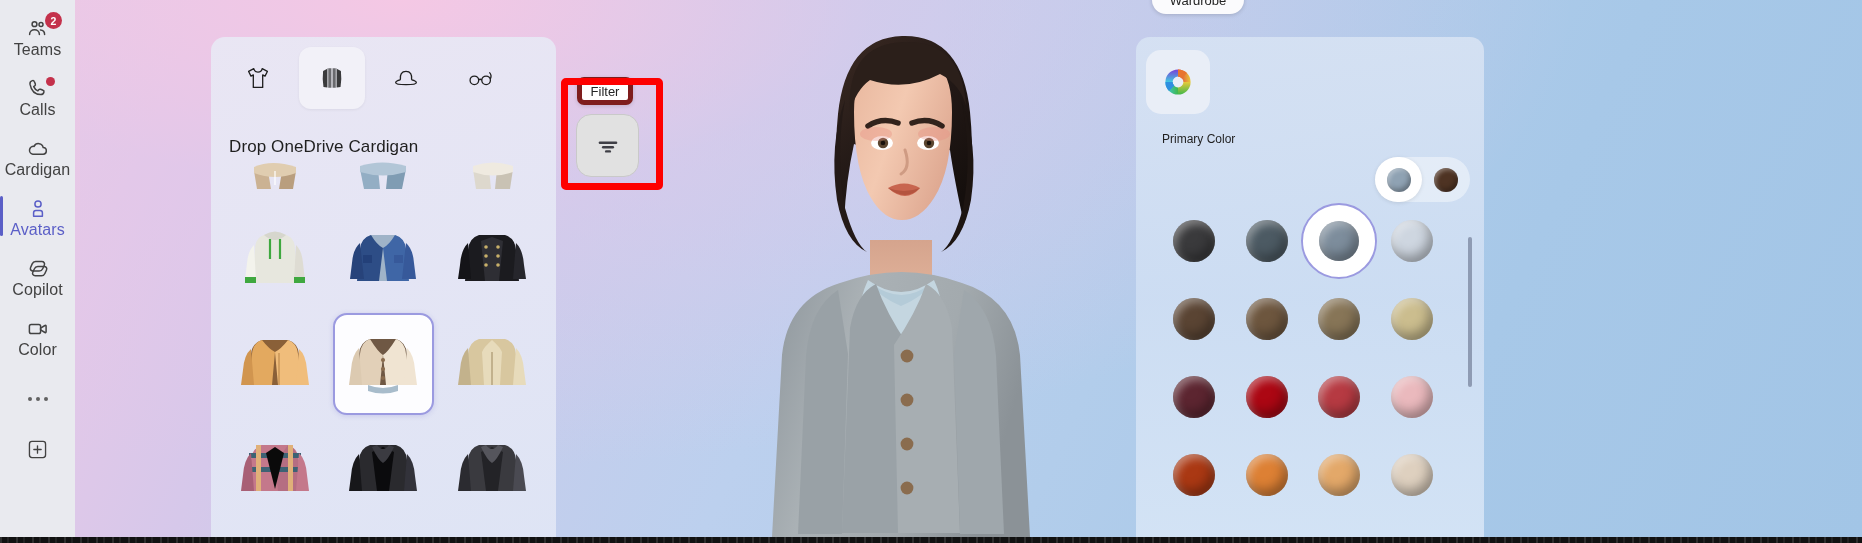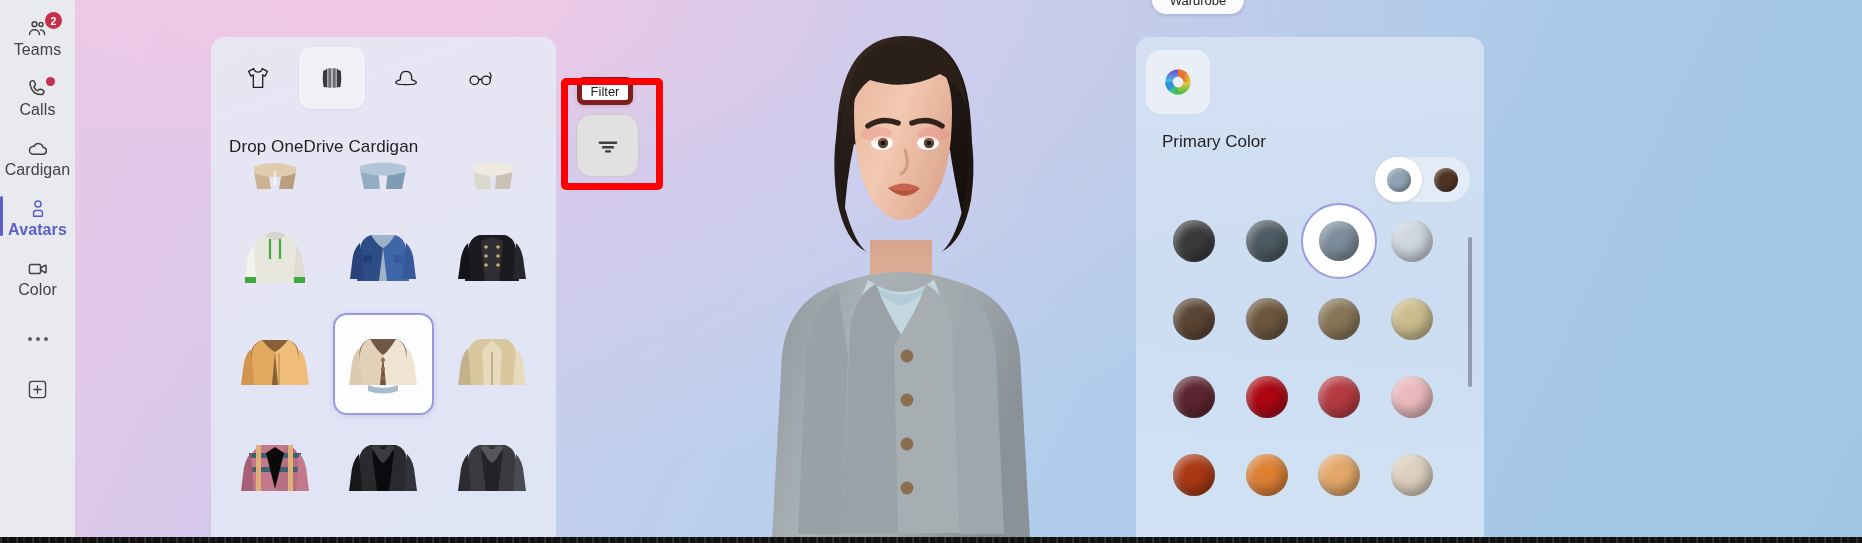--- a/index.html
+++ b/index.html
@@ -45,21 +45,21 @@
     position: relative;
     width: 75px; height: 60px;
     display: flex; flex-direction: column;
     align-items: center; justify-content: center;
     gap: 3px;
     color: #3b3a39;
     cursor: default;
   }
   .rail-item .ico { width: 24px; height: 24px; display:block; position: relative; }
   .rail-item .lbl { font-size: 16px; line-height: 12px; color: #424242; letter-spacing: .1px; }
-  .rail-item.active .lbl { color: #5b5fc7; font-weight: bold; }
+  .rail-item.active .lbl { color: #5b5fc7; }
   .rail-item.active .ico svg { stroke: #5b5fc7; }
   .rail-item.active::before {
     content:""; position: absolute; left: 0; top: 10px;
     width: 3px; height: 40px; border-radius: 2px; background: #5b5fc7;
   }
   .badge {
     position: absolute;
     min-width: 17px; height: 17px; border-radius: 9px;
     background: #c4314b; color:#fff;
     font-size: 10.5px; font-weight: bold;
@@ -175,21 +175,21 @@
   }
   .wheel-btn {
     position:absolute; left: 10px; top: 13px;
     width: 64px; height: 64px; border-radius: 15px;
     background: #e9eef7;
     display:flex; align-items:center; justify-content:center;
     cursor:pointer;
   }
   .color-head {
     position:absolute; left: 26px; top: 95px;
-    font-size: 17px; color:#1f1f1f;
+    font-size: 12px; color:#1f1f1f;
   }
   .pq-toggle {
     position:absolute; left: 239px; top: 120px;
     width: 95px; height: 45px; border-radius: 23px;
     background: rgba(255,255,255,.42);
     display:flex; align-items:center;
     cursor:pointer;
   }
   .pq-slot {
     width: 47px; height: 45px; border-radius: 23px;
@@ -277,20 +277,29 @@
     <div class="rail-item active">
       <span class="ico">
         <svg viewBox="0 0 24 24" width="24" height="24" fill="none" stroke="#5b5fc7" stroke-width="1.5" stroke-linecap="round" stroke-linejoin="round">
           <circle cx="12" cy="7" r="3.1"></circle>
           <path d="M7.6 19.2v-3.4c0-1.3 1-2.3 2.3-2.3h4.2c1.3 0 2.3 1 2.3 2.3v3.4z"></path>
         </svg>
       </span>
       <span class="lbl">Avatars</span>
     </div>
 
+    <div class="rail-item">
+      <span class="ico">
+        <svg viewBox="0 0 24 24" width="24" height="24" fill="none" stroke="#424242" stroke-width="1.5" stroke-linejoin="round">
+          <path d="M9.6 4.6h6.2c2.1 0 3.3 1.8 2.5 3.6l-1.6 3.6c-.6 1.4-2 2.3-3.5 2.3H7.1c-2.1 0-3.3-1.8-2.5-3.6l1.6-3.6c.6-1.4 2-2.3 3.4-2.3z"></path>
+          <path d="M11.8 9.4h6.3c2 0 3.2 1.8 2.4 3.6l-1.6 3.5c-.6 1.4-2 2.3-3.4 2.3H9.2c-2 0-3.2-1.8-2.4-3.6l1.6-3.5c.6-1.4 2-2.3 3.4-2.3z"></path>
+        </svg>
+      </span>
+      <span class="lbl">Copilot</span>
+    </div>
 
     <div class="rail-item">
       <span class="ico">
         <svg viewBox="0 0 24 24" width="24" height="24" fill="none" stroke="#424242" stroke-width="1.5" stroke-linejoin="round">
           <rect x="3.4" y="7.4" width="11.2" height="9.2" rx="1.8"></rect>
           <path d="M14.6 11.1l4.3-2.6c.6-.4 1.2.1 1.2.7v5.6c0 .7-.6 1.1-1.2.7l-4.3-2.6z"></path>
         </svg>
       </span>
       <span class="lbl">Color</span>
     </div>

